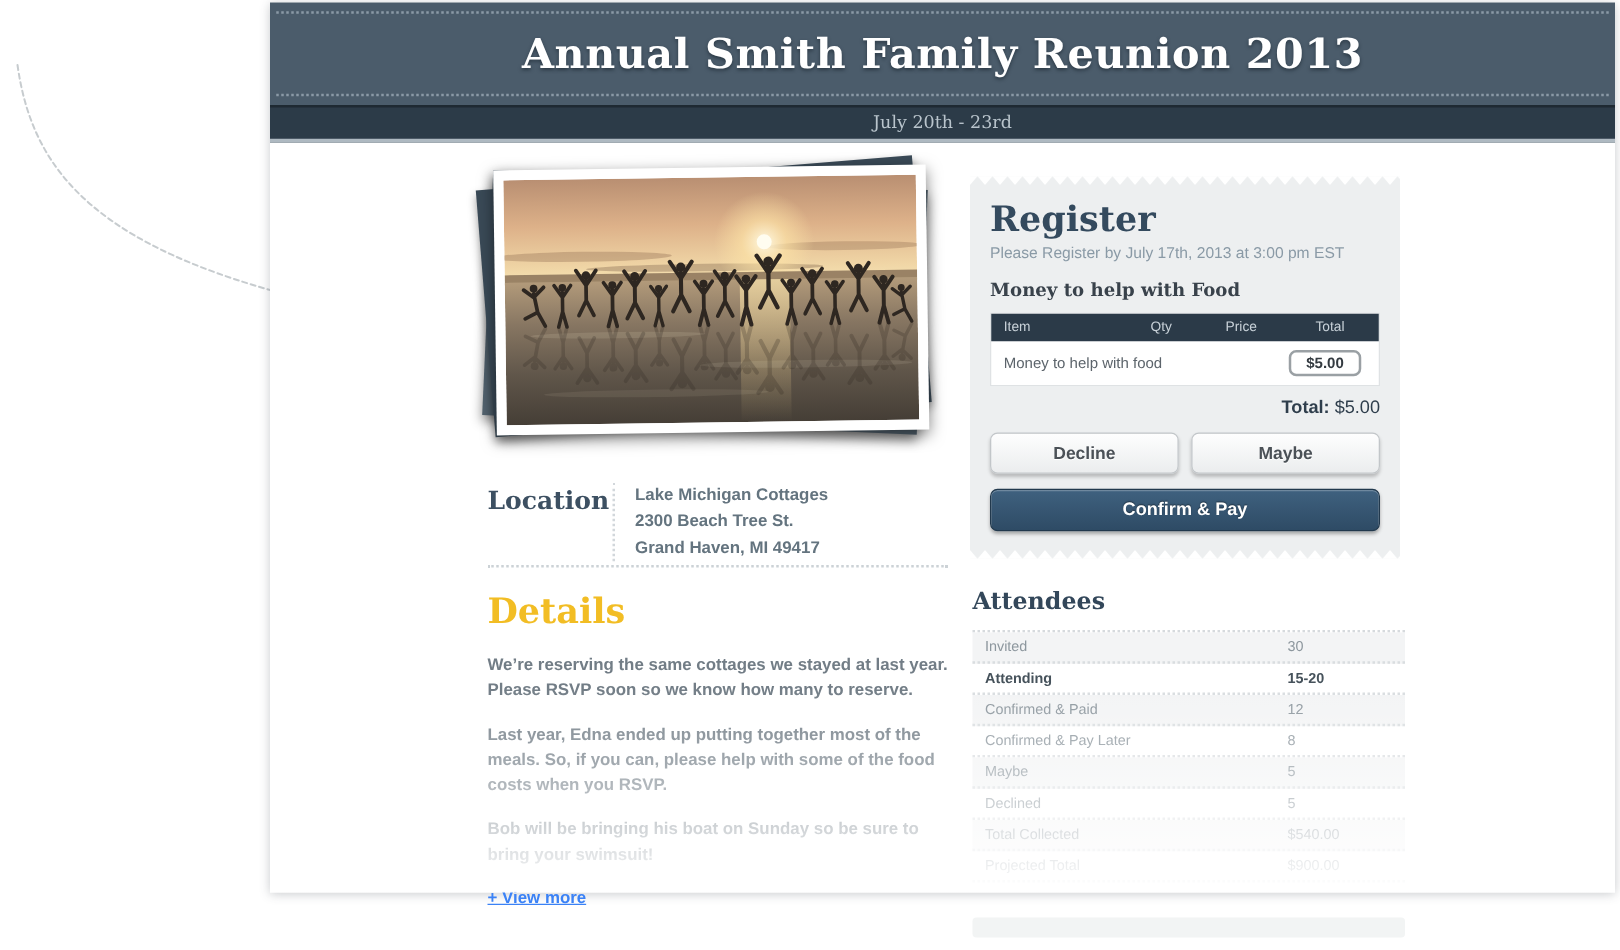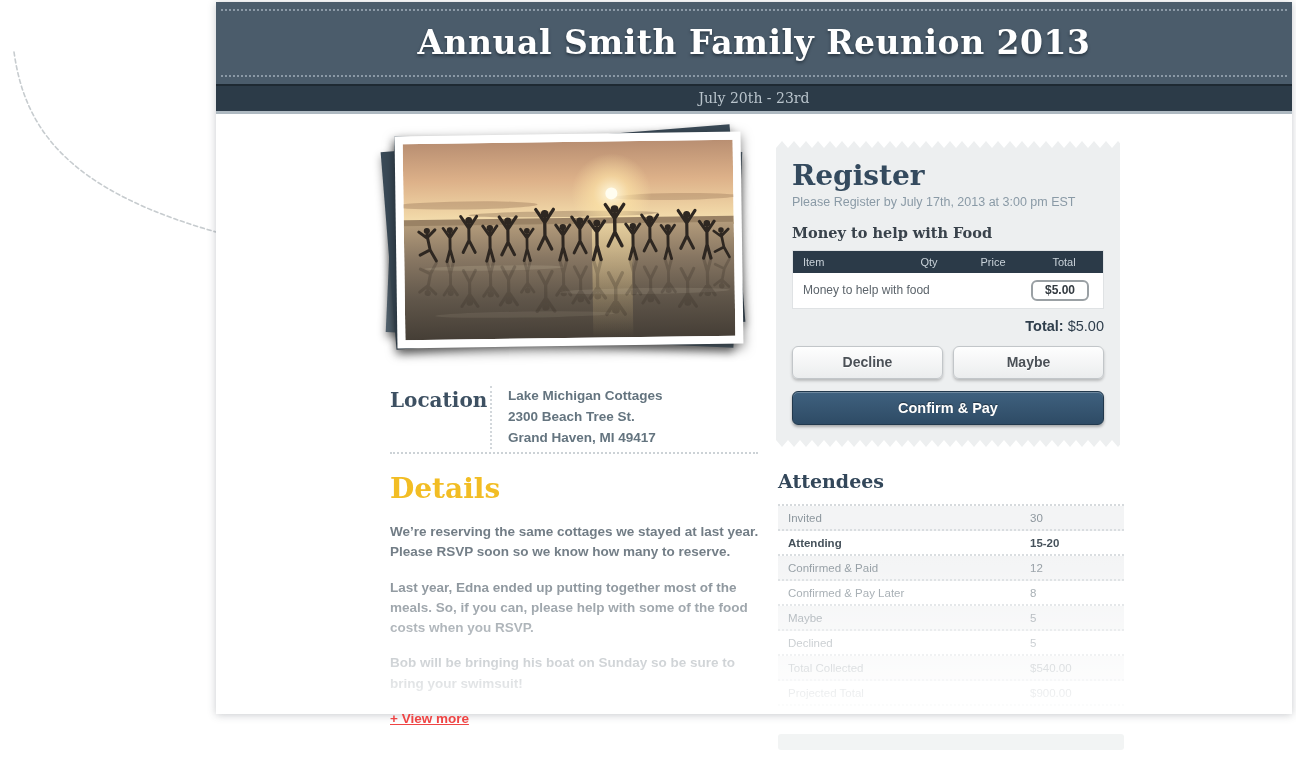--- a/index.html
+++ b/index.html
@@ -49,21 +49,21 @@
   .loc-address { font-size:13.5px; font-weight:700; color:#64747f; line-height:1.55; }
   .loc-address span { display:block; }
 
   .divider-h { position:absolute; left:174px; top:450px; width:368px; border-top:2px dotted #ccd2d6; }
 
   
   .details-h { position:absolute; left:174px; top:470px;
       font-family:"DejaVu Serif","Liberation Serif",serif; font-weight:700; font-size:28px; color:#f2bd24; }
   .details-body { position:absolute; left:174px; top:520px; width:382px; }
   .details-body p { font-size:13.5px; font-weight:700; color:#727d86; line-height:1.5; margin-bottom:15px; }
-  .view-more { display:inline-block; font-size:13.5px; font-weight:700; color:#ef4444;
+  .view-more { display:inline-block; font-size:13.5px; font-weight:700; color:#3b82f6;
       text-decoration:underline; cursor:pointer; }
 
   
   .register-panel { position:absolute; left:560px; top:146px; width:344px; height:292px; background:#edeff0; }
   .zigzag { position:absolute; left:0; width:100%; height:7px; }
   .zigzag.top { top:-7px; } .zigzag.bot { bottom:-7px; }
   .reg-inner { padding:13px 16px 0 16px; }
   .reg-title { font-family:"DejaVu Serif","Liberation Serif",serif; font-weight:700;
       font-size:28px; color:#344a5e; line-height:1.1; }
   .reg-deadline { font-size:12.5px; color:#8a9aa6; margin-top:3px; }

